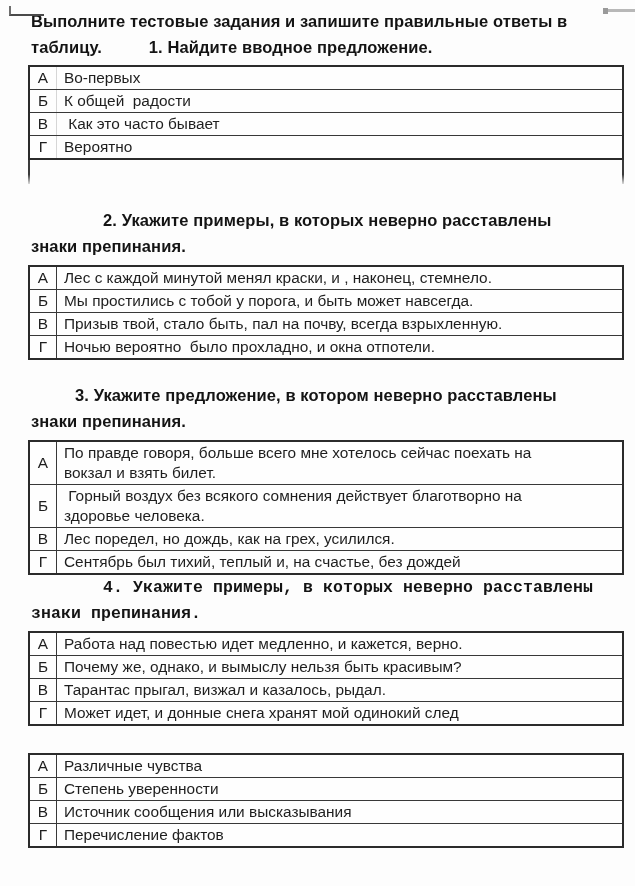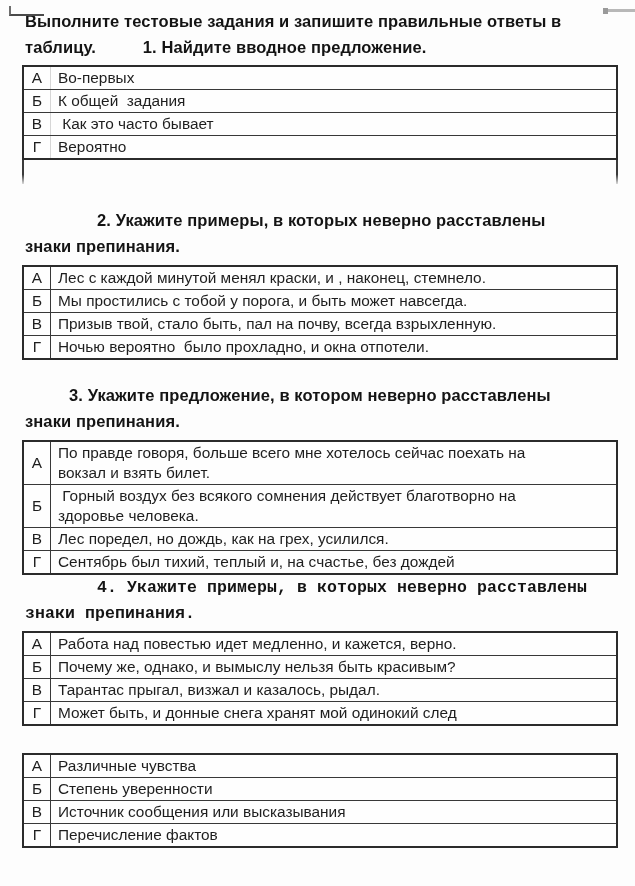--- a/index.html
+++ b/index.html
@@ -23,21 +23,21 @@
     position: absolute; right: 0; top: 1px;
     width: 29px; height: 3px;
     background: #b8b8b8;
   }
   .frag-right-tick {
     position: absolute; right: 27px; top: 0;
     width: 5px; height: 6px;
     background: #9a9a9a;
   }
 
-  .content { padding: 0 17px 0 22px; }
+  .content { padding: 0 17px 0 28px; }
 
   .heading {
     margin-left: 3px;
     font-weight: bold;
     font-size: 16.5px;
     line-height: 26px;
     color: #141414;
     white-space: pre-wrap;
     letter-spacing: 0.1px;
   }
@@ -109,21 +109,21 @@
 таблицу.          1. Найдите вводное предложение.</div>
 
     <table class="qtable t1">
       <tbody>
           <tr>
         <td class="key">А</td>
         <td class="txt">Во-первых</td>
       </tr>
       <tr>
         <td class="key">Б</td>
-        <td class="txt">К общей  задания</td>
+        <td class="txt">К общей  радости</td>
       </tr>
       <tr>
         <td class="key">В</td>
         <td class="txt"> Как это часто бывает</td>
       </tr>
       <tr>
         <td class="key">Г</td>
         <td class="txt">Вероятно</td>
       </tr>
     </tbody>
@@ -192,21 +192,21 @@
       <tr>
         <td class="key">Б</td>
         <td class="txt">Почему же, однако, и вымыслу нельзя быть красивым?</td>
       </tr>
       <tr>
         <td class="key">В</td>
         <td class="txt">Тарантас прыгал, визжал и казалось, рыдал.</td>
       </tr>
       <tr>
         <td class="key">Г</td>
-        <td class="txt">Может быть, и донные снега хранят мой одинокий след</td>
+        <td class="txt">Может идет, и донные снега хранят мой одинокий след</td>
       </tr>
     </tbody>
       </table>
 
 
     <table class="qtable t5">
       <tbody>
           <tr>
         <td class="key">А</td>
         <td class="txt">Различные чувства</td>

